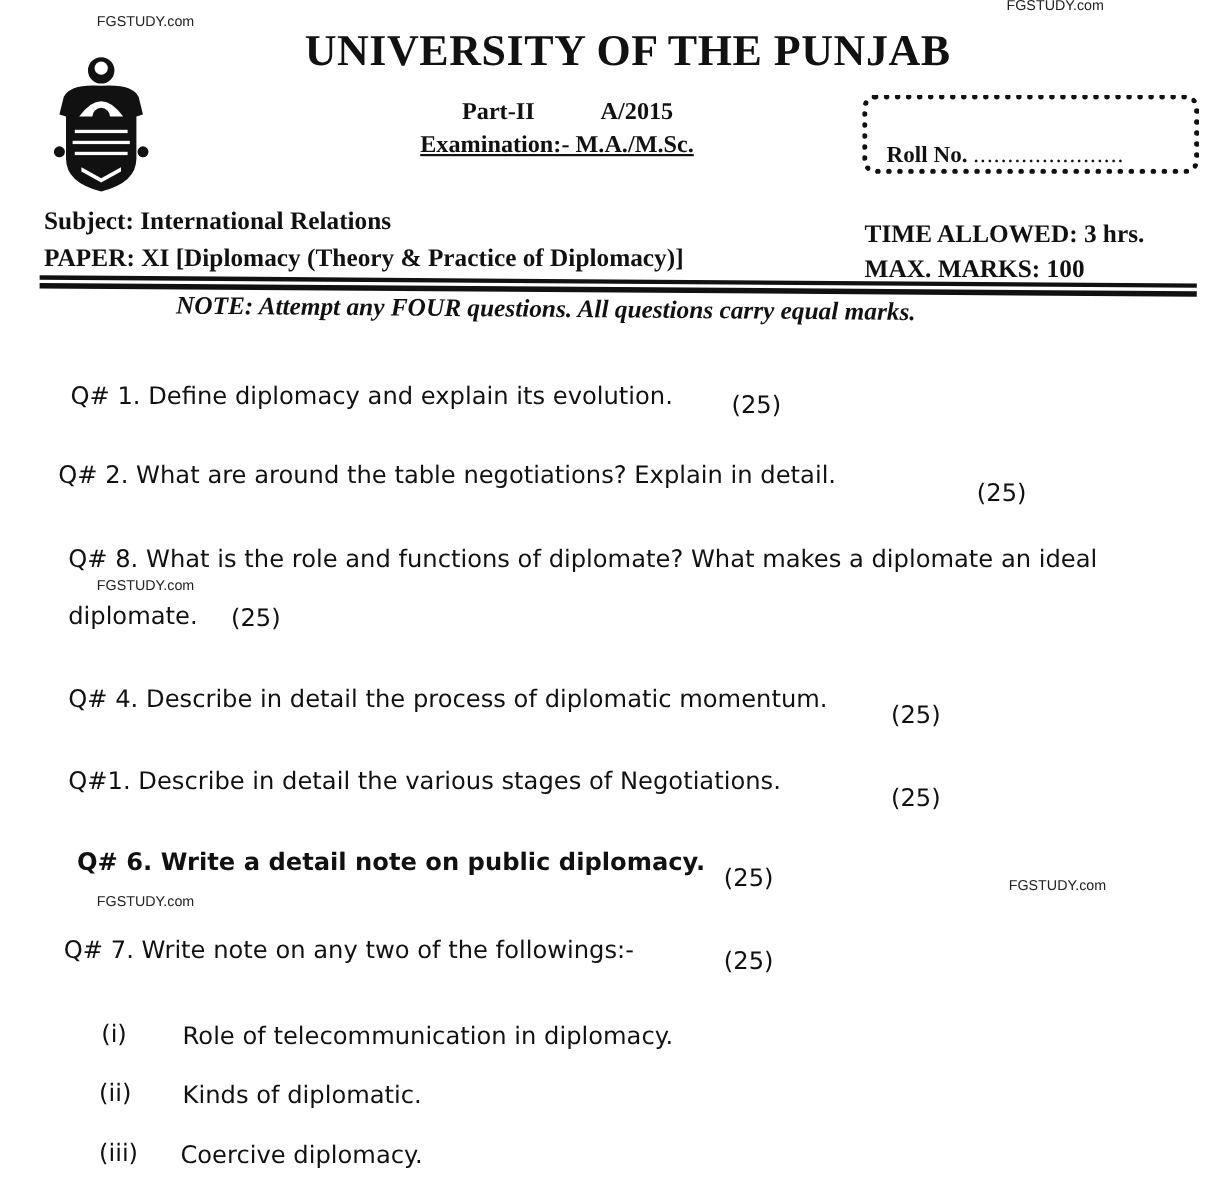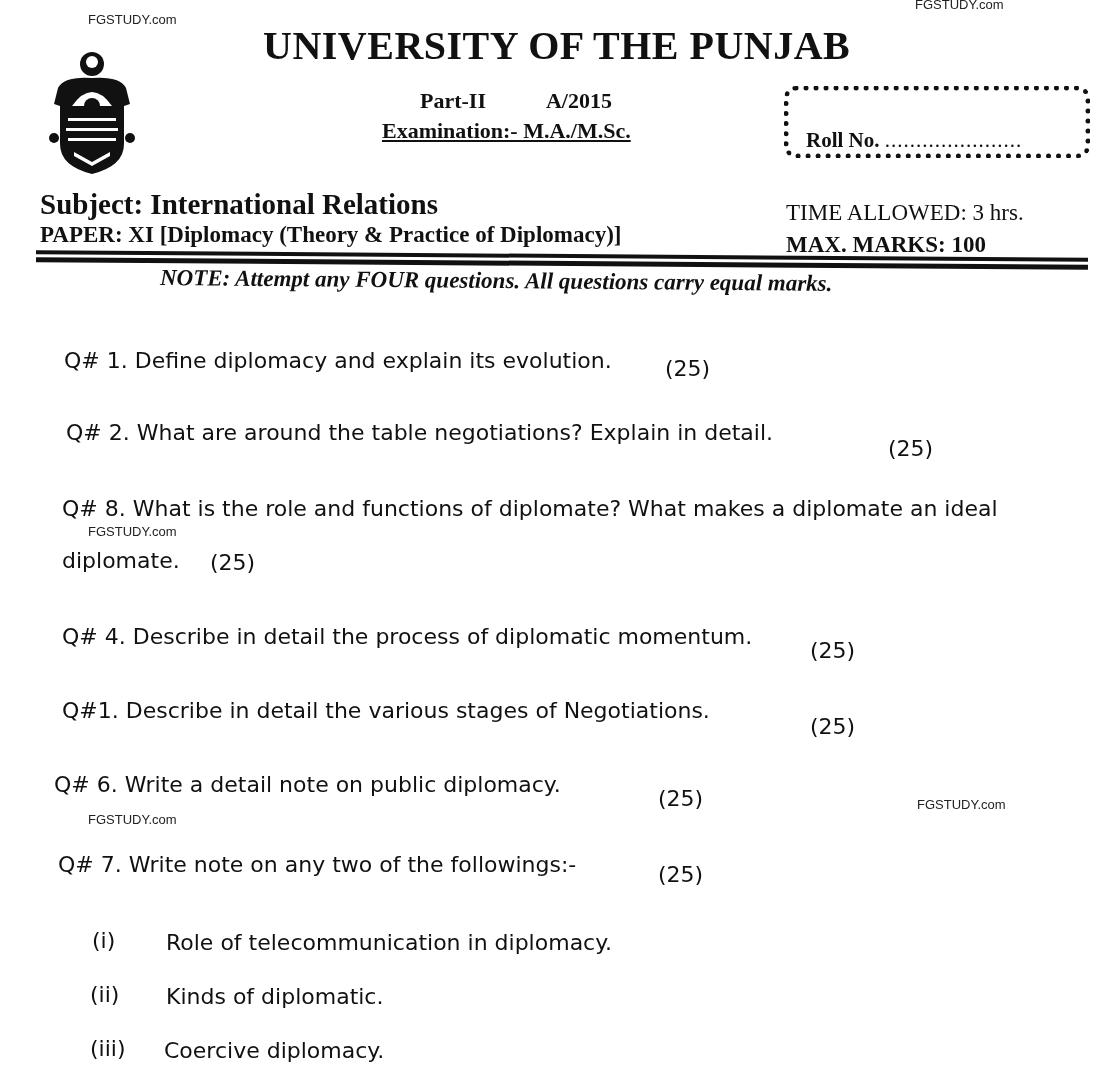--- a/index.html
+++ b/index.html
@@ -1,30 +1,30 @@
 <!DOCTYPE html>
 <html><head>
   <meta charset="utf-8">
   <style>
     html, body { margin: 0; padding: 0; background: #ffffff; }
     body { width: 1105px; height: 1071px; position: relative; overflow: hidden; color: #111; }
     .abs { position: absolute; }
     .serif { font-family: "Liberation Serif", "DejaVu Serif", serif; }
     .sans { font-family: "DejaVu Sans", "Liberation Sans", sans-serif; }
     .wm { font-family: "Liberation Sans", sans-serif; font-size: 13px; color: #222; }
-    .univ { left: 263px; top: 22px; font-size: 40px; font-weight: bold; letter-spacing: 0.5px; white-space: nowrap; }
+    .univ { left: 277px; top: 22px; font-size: 40px; font-weight: bold; letter-spacing: 0.5px; white-space: nowrap; }
     .part { left: 420px; top: 88px; font-size: 22px; font-weight: bold; white-space: nowrap; }
     .part span + span { margin-left: 60px; }
     .exam { left: 382px; top: 118px; font-size: 22px; font-weight: bold; text-decoration: underline; white-space: nowrap; font-family: Liberation Serif, serif; }
     .rollbox { left: 784px; top: 86px; width: 306px; height: 72px; border: 5px dotted #111; border-radius: 12px; box-sizing: border-box; }
     .rollno { left: 806px; top: 128px; font-size: 21px; font-weight: bold; white-space: nowrap; }
     .rollno .dots { font-weight: normal; letter-spacing: 1px; }
-    .subject { left: 40px; top: 188px; font-size: 29px; font-weight: bold; white-space: nowrap; text-align: center; }
+    .subject { left: 40px; top: 188px; font-size: 23px; font-weight: bold; white-space: nowrap; text-align: center; }
     .paper { left: 40px; top: 222px; font-size: 23px; font-weight: bold; white-space: nowrap; }
-    .time { left: 786px; top: 200px; font-size: 23px; font-weight: normal; white-space: nowrap; text-align: center; }
+    .time { left: 786px; top: 200px; font-size: 23px; font-weight: bold; white-space: nowrap; text-align: center; }
     .marks { left: 786px; top: 232px; font-size: 23px; font-weight: bold; white-space: nowrap; }
     .rule1 { left: 36px; top: 254px; width: 1052px; height: 4px; background: #111; transform: rotate(0.4deg); }
     .rule2 { left: 36px; top: 261px; width: 1052px; height: 5px; background: #111; transform: rotate(0.4deg); }
     .note { left: 160px; top: 268px; font-size: 23px; font-weight: bold; font-style: italic; white-space: nowrap; transform: rotate(0.5deg); }
     .q { font-size: 22px; white-space: nowrap; }
     .m { font-size: 22px; white-space: nowrap; }
     .sub-label { font-size: 22px; white-space: nowrap; }
     .sub-text { font-size: 22px; white-space: nowrap; }
     .logo { left: 44px; top: 48px; width: 96px; height: 128px; }
   </style>
@@ -71,34 +71,34 @@
 <div class="abs serif marks">MAX. MARKS: 100</div>
 
 <div class="abs rule1"></div>
 <div class="abs rule2"></div>
 
 <div class="abs serif note">NOTE: Attempt any FOUR questions. All questions carry equal marks.</div>
 
 <div class="abs sans q" style="left:64px;top:348px;">Q# 1. Define diplomacy and explain its evolution.</div>
 <div class="abs sans m" style="left:665px;top:356px;">(25)</div>
 
-<div class="abs sans q" style="left:66px;top:420px;">Q# 2. What are around the table negotiations? Explain in detail.</div>
+<div class="abs sans q" style="left:53px;top:420px;">Q# 2. What are around the table negotiations? Explain in detail.</div>
 <div class="abs sans m" style="left:888px;top:436px;">(25)</div>
 
 <div class="abs sans q" style="left:62px;top:496px;">Q# 8. What is the role and functions of diplomate? What makes a diplomate an ideal</div>
 <div class="abs sans q" style="left:62px;top:548px;">diplomate.</div>
 <div class="abs sans m" style="left:210px;top:550px;">(25)</div>
 
 <div class="abs sans q" style="left:62px;top:624px;">Q# 4. Describe in detail the process of diplomatic momentum.</div>
 <div class="abs sans m" style="left:810px;top:638px;">(25)</div>
 
 <div class="abs sans q" style="left:62px;top:698px;">Q#1. Describe in detail the various stages of Negotiations.</div>
 <div class="abs sans m" style="left:810px;top:714px;">(25)</div>
 
-<div class="abs sans q" style="left:54px;top:772px;">Q# 6. Write a detail note on public diplomacy.</div>
+<div class="abs sans q" style="left:70px;top:772px;font-weight:bold;">Q# 6. Write a detail note on public diplomacy.</div>
 <div class="abs sans m" style="left:658px;top:786px;">(25)</div>
 
 <div class="abs sans q" style="left:58px;top:852px;">Q# 7. Write note on any two of the followings:-</div>
 <div class="abs sans m" style="left:658px;top:862px;">(25)</div>
 
 <div class="abs sans sub-label" style="left:92px;top:928px;">(i)</div>
 <div class="abs sans sub-text" style="left:166px;top:930px;">Role of telecommunication in diplomacy.</div>
 
 <div class="abs sans sub-label" style="left:90px;top:982px;">(ii)</div>
 <div class="abs sans sub-text" style="left:166px;top:984px;">Kinds of diplomatic.</div>

